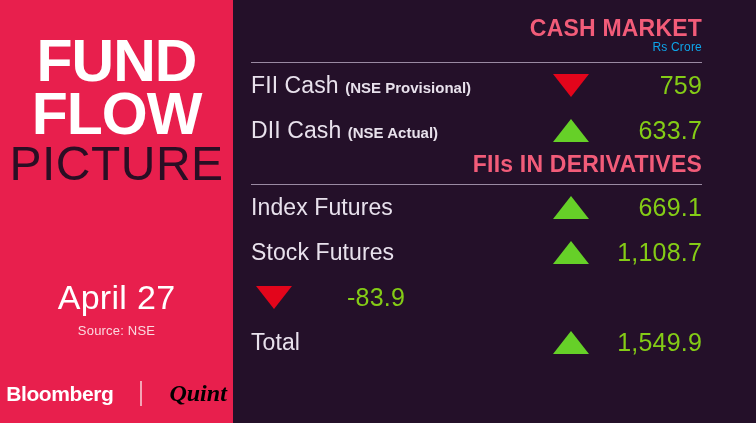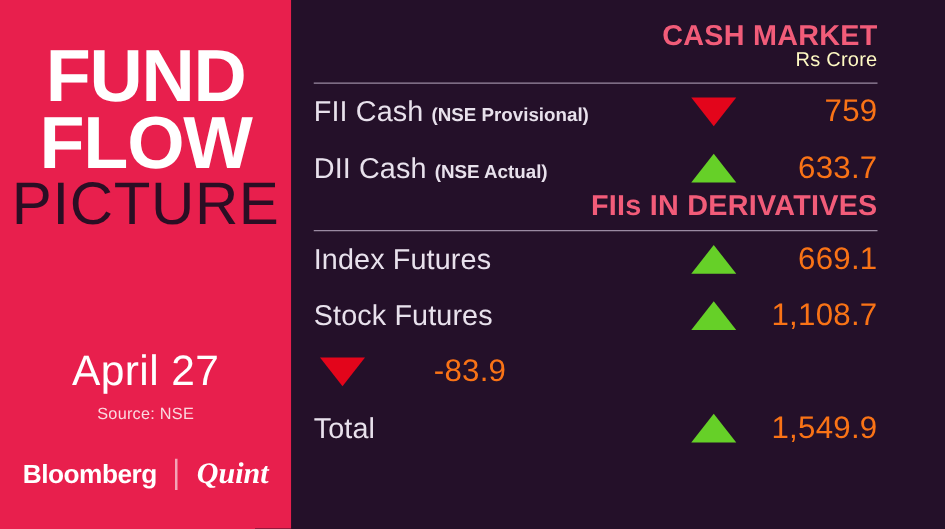--- a/index.html
+++ b/index.html
@@ -68,40 +68,40 @@
     display:block;
     color:#FBD9E0;
     font-size:13px;
     font-weight:400;
     margin-top:7px;
     letter-spacing:0.2px;
   }
   .logo-block {
     position:absolute;
     left:0; right:0;
-    bottom:30px;
+    bottom:16px;
     display:flex;
     align-items:center;
     justify-content:center;
-    gap:4px;
+    gap:16px;
   }
   .logo-bb {
     color:#ffffff;
     font-weight:bold;
     font-size:21px;
     letter-spacing:-0.4px;
   }
   .logo-div {
     display:inline-block;
     width:2px; height:25px;
     background:#F4A4B6;
     margin:0 11px;
   }
   .logo-q {
-    color:#ffffff;
+    color:#000000;
     font-family:"Liberation Serif", serif;
     font-style:italic;
     font-weight:bold;
     font-size:24px;
     letter-spacing:0px;
   }
 
   
   .right-panel {
     position:relative;
@@ -123,22 +123,22 @@
     flex-direction:column;
   }
   .sec-title {
     color:#F25C79;
     font-weight:bold;
     font-size:23px;
     letter-spacing:0.2px;
     line-height:1.05;
   }
   .sec-unit {
-    color:#fef9c3;
-    font-size:16px;
+    color:#0ea5e9;
+    font-size:12px;
     font-weight:400;
     padding-bottom:3px;
     letter-spacing:0.2px;
   }
   .sec-rule {
     height:1px;
     background:#9A8AA2;
     margin-top:5px;
   }
 
@@ -174,21 +174,21 @@
   }
   .tri.up {
     border-bottom:23px solid #66D028;
   }
   .tri.down {
     border-top:23px solid #E3051B;
   }
   .row-value {
     flex:0 0 108px;
     text-align:right;
-    color:#f97316;
+    color:#84cc16;
     font-size:25px;
     font-weight:400;
     letter-spacing:0.2px;
   }
 </style>
 </head>
 <body>
 
 <div id="root">
 

